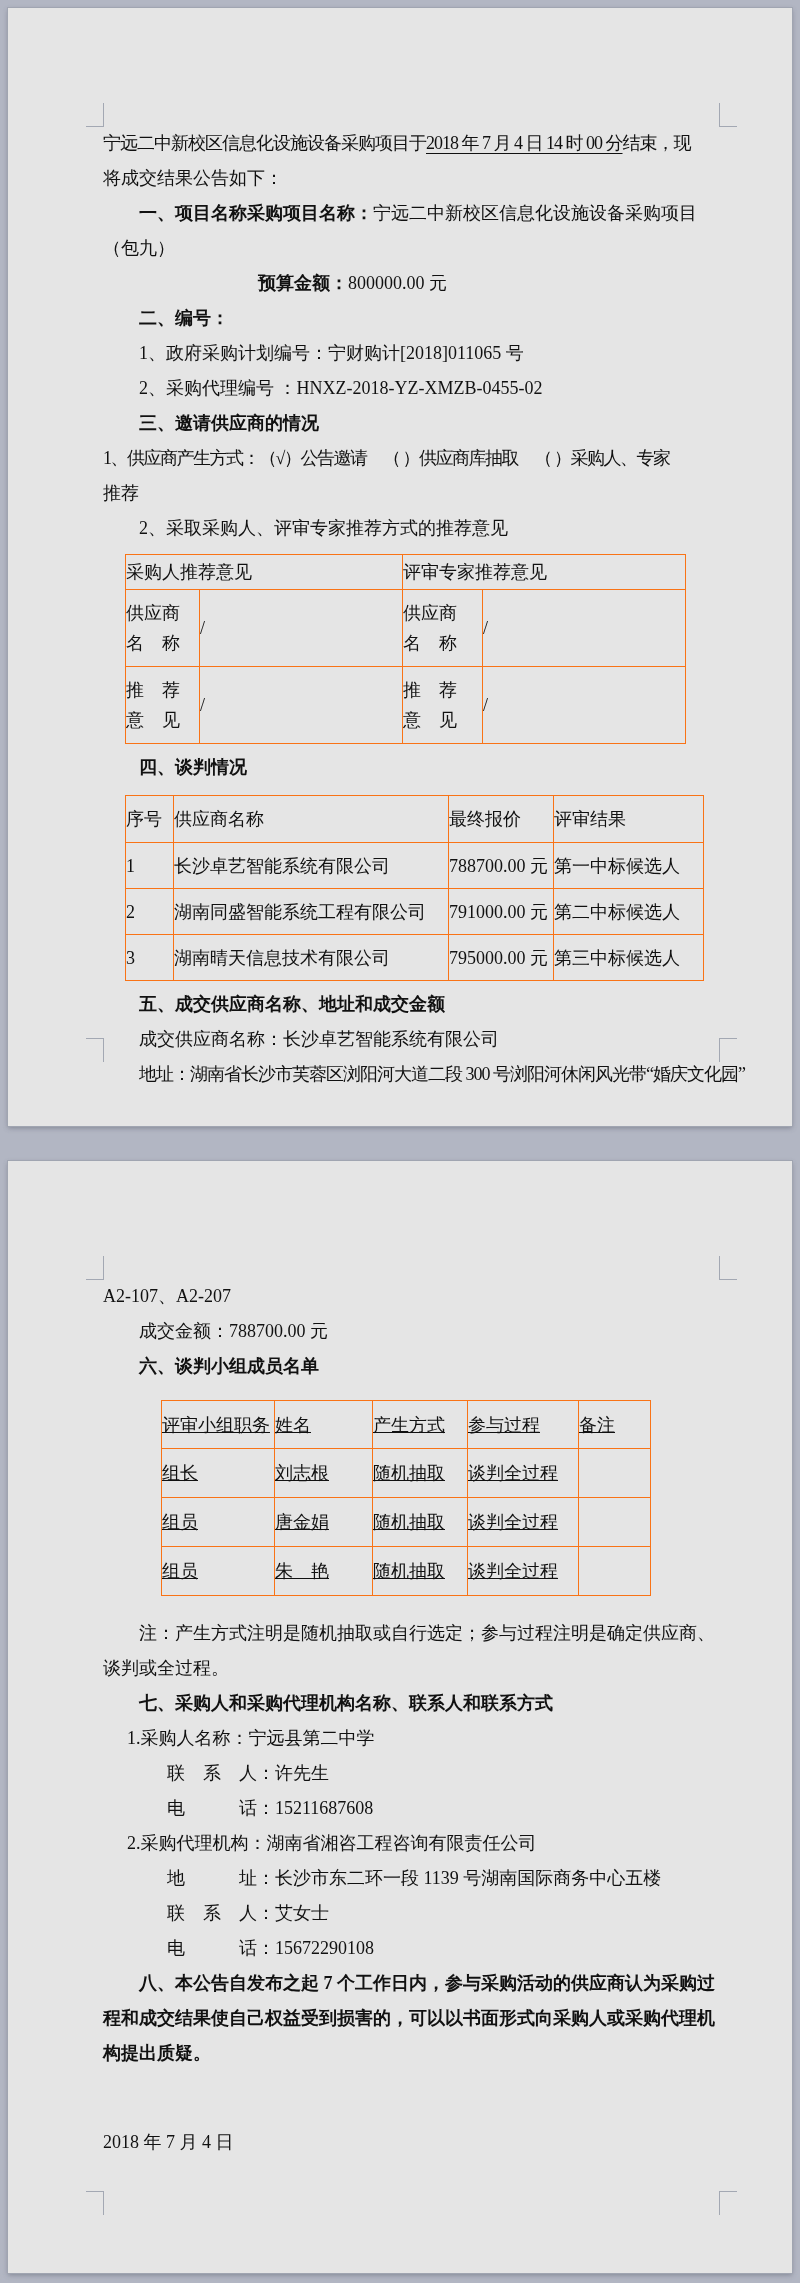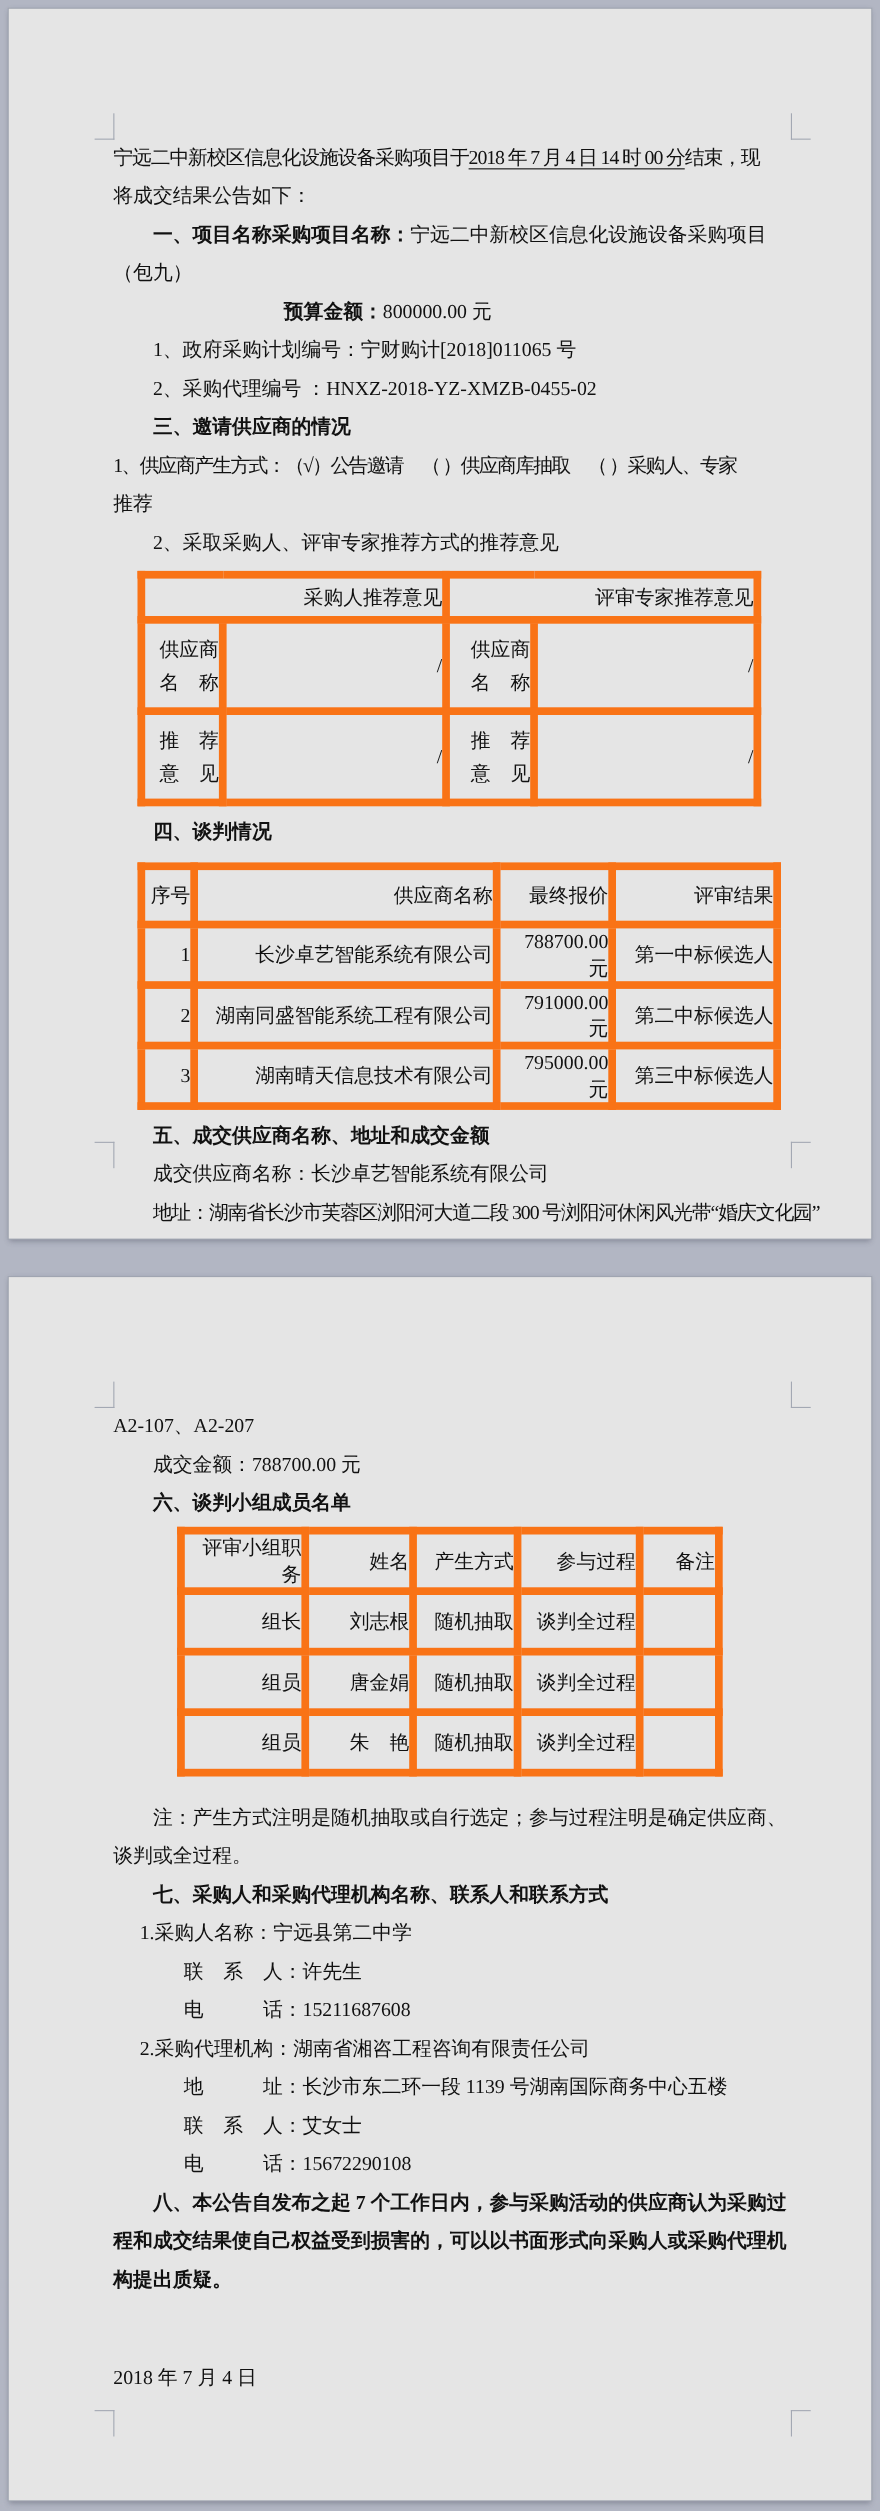--- a/index.html
+++ b/index.html
@@ -25,30 +25,30 @@
   .budget{padding-left:155px;}
   .intro1{white-space:nowrap;letter-spacing:-1px;}
   .cbline{white-space:nowrap;letter-spacing:-1.5px;}
   u{text-underline-offset:4px;}
   .contact{padding-left:64px;}
   .numline{padding-left:24px;}
   .date{padding-right:42px;margin-top:54px;}
   .note{margin-top:20px;}
   
   table{border-collapse:collapse;table-layout:fixed;}
-  td{border:7px solid #f97316;text-align:right;vertical-align:middle;
+  td{border:1px solid #f97316;text-align:left;vertical-align:middle;
      font-size:18px;line-height:24px;padding:0;overflow:hidden;}
   .t1{width:560px;margin:8px 0 6px 22px;}
   .t1 .hrow td{height:34px;}
   .t1 .brow td{height:76px;}
   .t1 .lbl span{display:block;line-height:30px;}
   .t2{width:578px;margin:10px 0 6px 22px;}
   .t2 .hrow td{height:46px;}
   .t2 .brow td{height:45px;}
-  .t3{width:489px;margin:4px 0 6px 58px;}
+  .t3{width:489px;margin:16px 0 6px 58px;text-decoration:underline;}
   .t3 .hrow td{height:47px;}
   .t3 .brow td{height:48px;}
   
   .mk{position:absolute;width:17px;height:23px;border:0 solid #a3a8b3;}
   .mk.tl{left:78px;top:95px;border-right-width:1px;border-bottom-width:1px;}
   .mk.tr{right:55px;top:95px;border-left-width:1px;border-bottom-width:1px;}
   .mk.bl{left:78px;top:1030px;border-right-width:1px;border-top-width:1px;}
   .mk.br{right:55px;top:1030px;border-left-width:1px;border-top-width:1px;}
 </style>
 </head>
@@ -63,20 +63,21 @@
     <div class="mk br"></div>
 
     <div class="content">
       <p><span class="intro1 ti"><span>宁远二中新校区信息化设施设备采购项目于</span><u>2018 年 7 月 4 日  14 时 00  分</u><span>结束，现</span></span><br>
         <span>将成交结果公告如下：</span></p>
 
       <p class="ti"><span class="b">一、项目名称采购项目名称：</span><span>宁远二中新校区信息化设施设备采购项目（包九）</span></p>
 
       <p class="budget"><span class="b">预算金额：</span><span>800000.00 元</span></p>
 
+      <p class="ti b">二、编号：</p>
       <p class="ti">1、政府采购计划编号：宁财购计[2018]011065 号</p>
       <p class="ti">2、采购代理编号 ：HNXZ-2018-YZ-XMZB-0455-02</p>
 
       <p class="ti b">三、邀请供应商的情况</p>
       <p><span class="cbline ti">1、供应商产生方式：（√）公告邀请　（ ）供应商库抽取　（ ）采购人、专家</span><br><span>推荐</span></p>
       <p class="ti">2、采取采购人、评审专家推荐方式的推荐意见</p>
 
       <table class="t1">
         <colgroup>
             <col style="width:74px">

